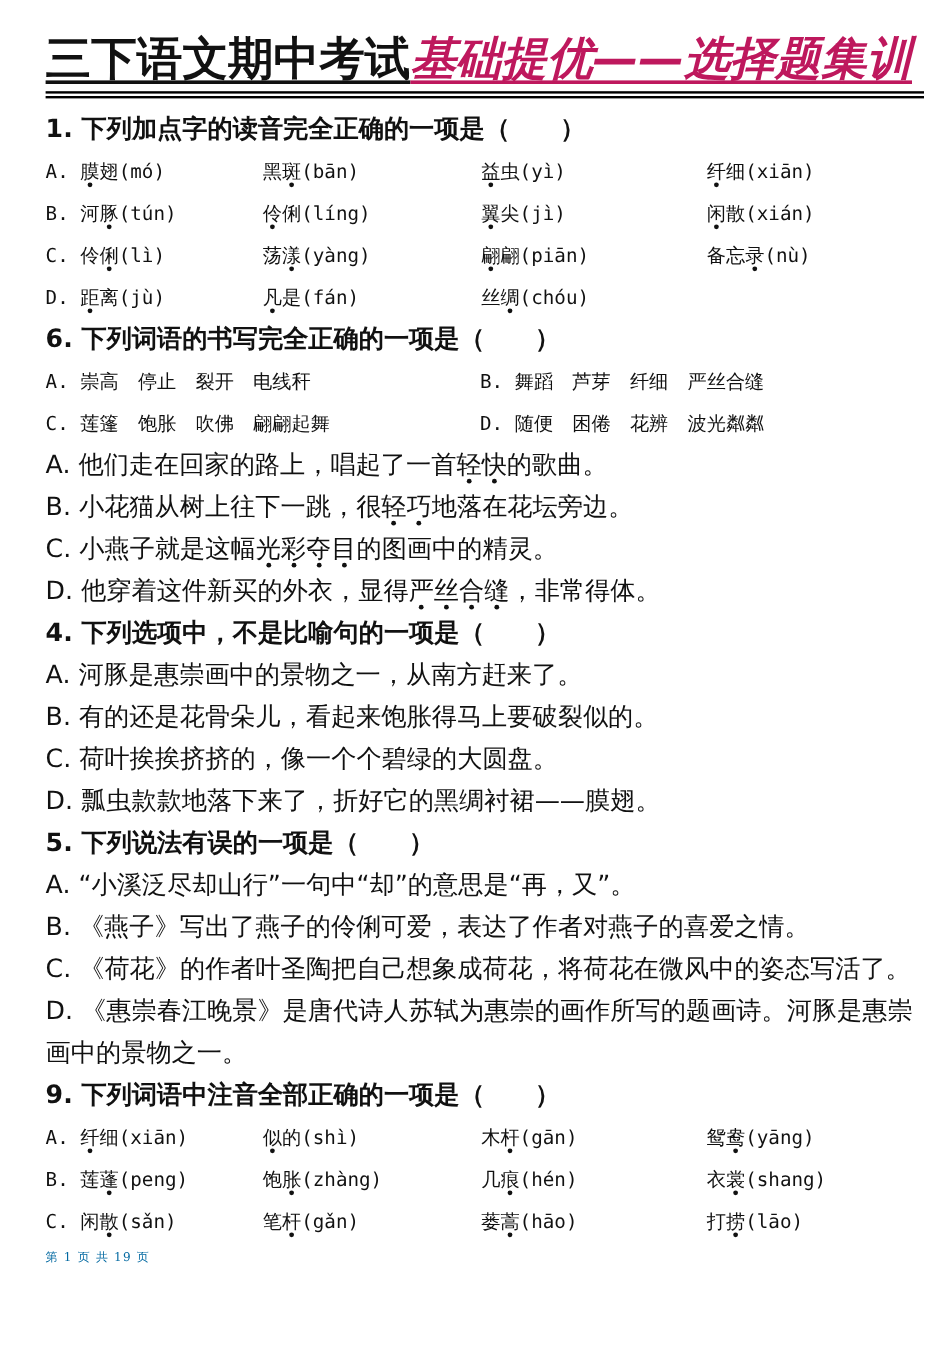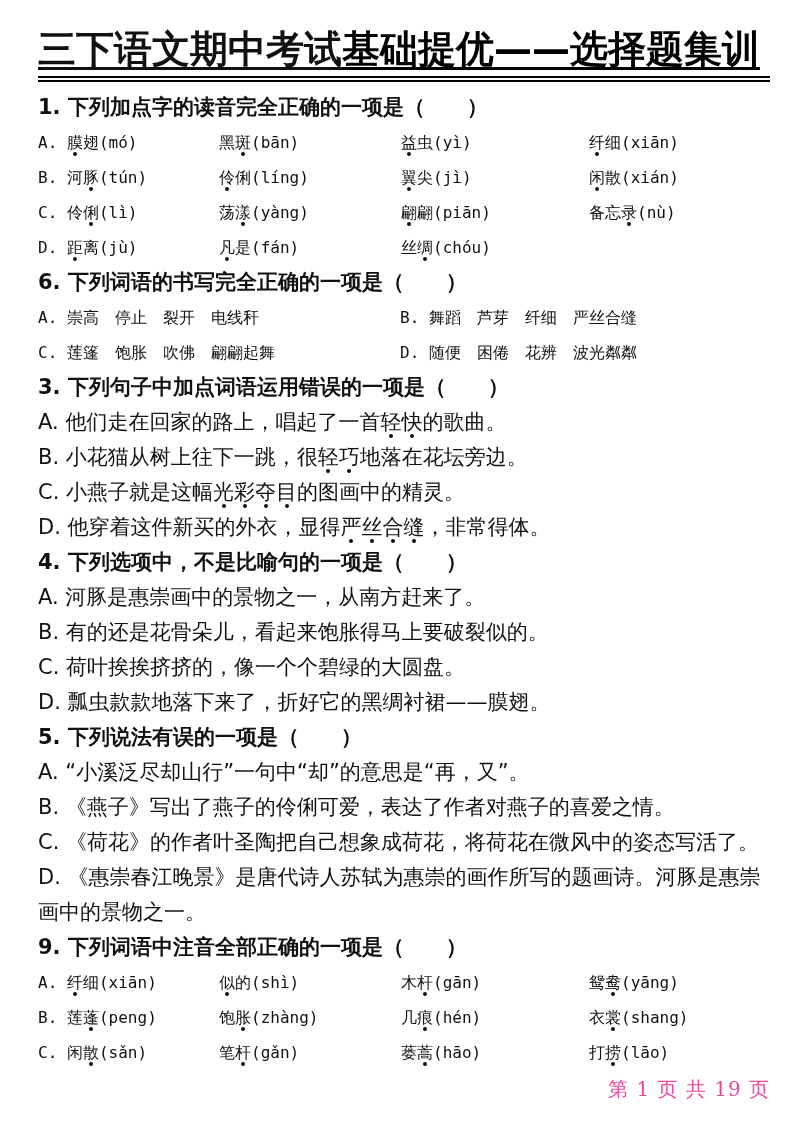--- a/index.html
+++ b/index.html
@@ -22,21 +22,21 @@
     white-space:nowrap;
     padding-bottom:4px;
     border-bottom:6px double #000;
     letter-spacing:0;
   }
   h1.doc-title span{
     text-decoration:underline;
     text-decoration-thickness:3px;
     text-underline-offset:5px;
   }
-  .title-red{color:#000000;}
+  .title-red{color:#be185d;font-style:italic;}
   
   .q{margin:0;}
   .stem{
     font-weight:700;
     font-size:21px;
     line-height:35px;
     white-space:nowrap;
   }
   .line{
     font-size:21px;
@@ -58,24 +58,24 @@
     position:absolute;
     left:50%;bottom:-4px;
     transform:translateX(-50%);
     width:4px;height:4px;
     border-radius:50%;
     background:#111;
   }
   
   .footer{
     margin-top:6px;
-    text-align:right;
+    text-align:left;
     font-family:"DejaVu Serif","Liberation Serif",serif;
-    font-size:20px;
-    color:#ec4899;
+    font-size:10px;
+    color:#0369a1;
     letter-spacing:1px;
   }
 </style>
 </head>
 <body>
 
 <div class="page">
   <h1 class="doc-title"><span>三下语文期中考试</span><span class="title-red">基础提优——选择题集训</span></h1>
 
   <main>
@@ -110,21 +110,20 @@
         <div class="row pair">
           <div class="cell">A. 崇高　停止　裂开　电线秆</div>
           <div class="cell">B. 舞蹈　芦芽　纤细　严丝合缝</div>
         </div>
         <div class="row pair">
           <div class="cell">C. 莲篷　饱胀　吹佛　翩翩起舞</div>
           <div class="cell">D. 随便　困倦　花辨　波光粼粼</div>
         </div>
       </section>
       <section class="q">
-        <div class="stem">3. 下列句子中加点词语运用错误的一项是（　　）</div>
         <div class="line"><span>A</span><span>.</span><span> </span><span>他</span><span>们</span><span>走</span><span>在</span><span>回</span><span>家</span><span>的</span><span>路</span><span>上</span><span>，</span><span>唱</span><span>起</span><span>了</span><span>一</span><span>首</span><span class="dt">轻</span><span class="dt">快</span><span>的</span><span>歌</span><span>曲</span><span>。</span></div>
         <div class="line"><span>B</span><span>.</span><span> </span><span>小</span><span>花</span><span>猫</span><span>从</span><span>树</span><span>上</span><span>往</span><span>下</span><span>一</span><span>跳</span><span>，</span><span>很</span><span class="dt">轻</span><span class="dt">巧</span><span>地</span><span>落</span><span>在</span><span>花</span><span>坛</span><span>旁</span><span>边</span><span>。</span></div>
         <div class="line"><span>C</span><span>.</span><span> </span><span>小</span><span>燕</span><span>子</span><span>就</span><span>是</span><span>这</span><span>幅</span><span class="dt">光</span><span class="dt">彩</span><span class="dt">夺</span><span class="dt">目</span><span>的</span><span>图</span><span>画</span><span>中</span><span>的</span><span>精</span><span>灵</span><span>。</span></div>
         <div class="line"><span>D</span><span>.</span><span> </span><span>他</span><span>穿</span><span>着</span><span>这</span><span>件</span><span>新</span><span>买</span><span>的</span><span>外</span><span>衣</span><span>，</span><span>显</span><span>得</span><span class="dt">严</span><span class="dt">丝</span><span class="dt">合</span><span class="dt">缝</span><span>，</span><span>非</span><span>常</span><span>得</span><span>体</span><span>。</span></div>
       </section>
       <section class="q">
         <div class="stem">4. 下列选项中，不是比喻句的一项是（　　）</div>
         <div class="line">A. 河豚是惠崇画中的景物之一，从南方赶来了。</div>
         <div class="line">B. 有的还是花骨朵儿，看起来饱胀得马上要破裂似的。</div>
         <div class="line">C. 荷叶挨挨挤挤的，像一个个碧绿的大圆盘。</div>

